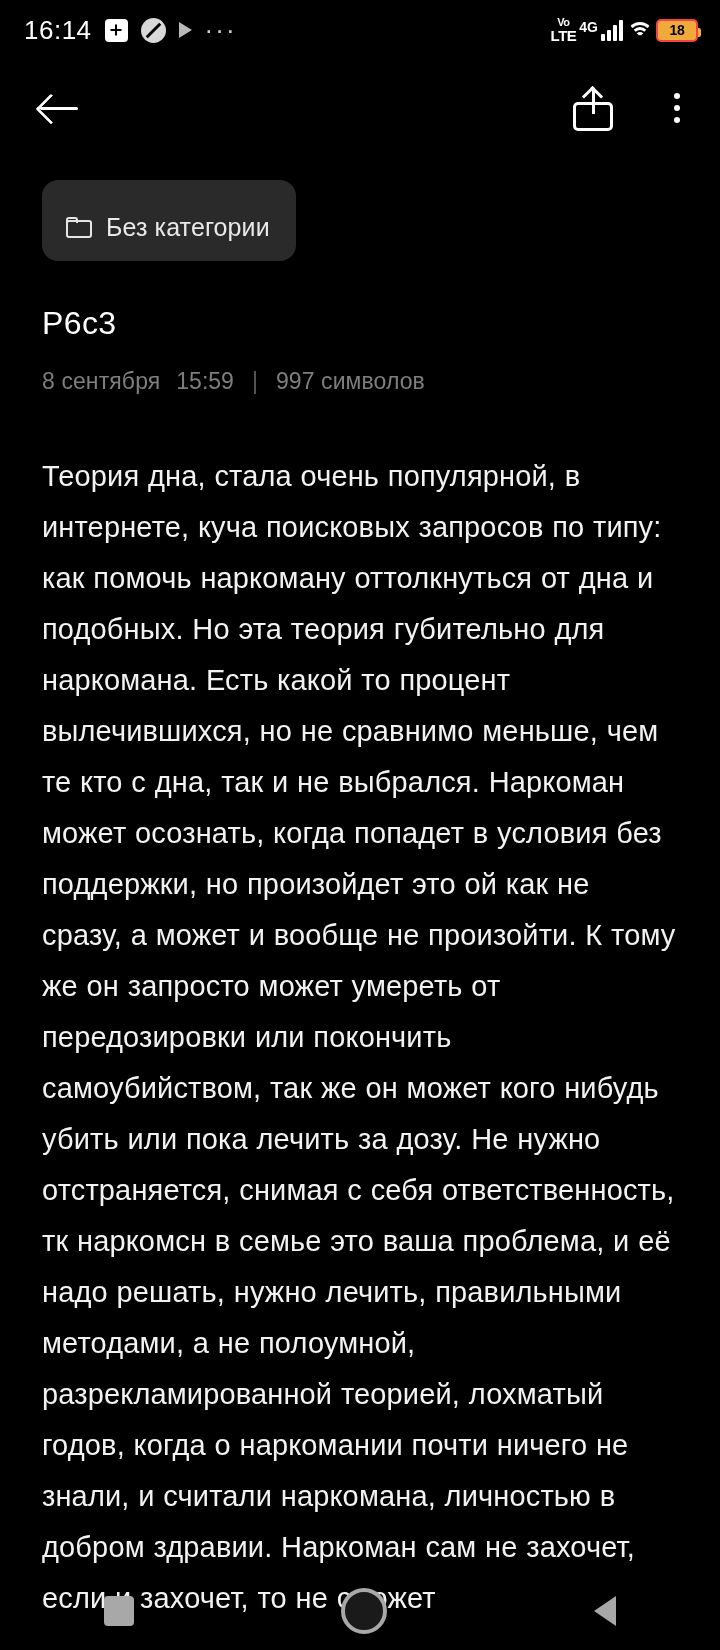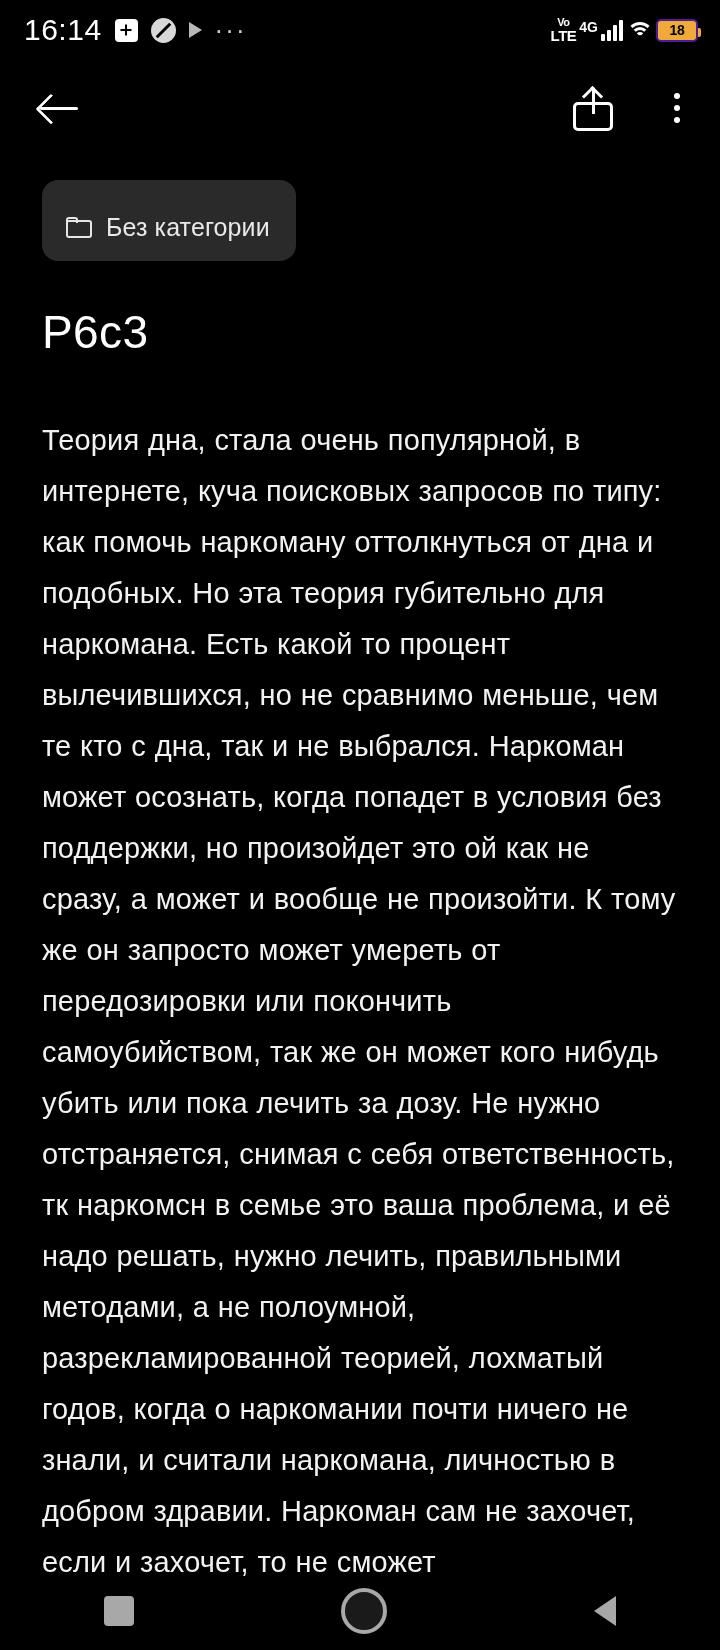--- a/index.html
+++ b/index.html
@@ -25,21 +25,21 @@
     align-items: center;
     justify-content: space-between;
     padding: 0 22px 0 24px;
   }
   .status-left {
     display: flex;
     align-items: center;
     gap: 13px;
   }
   .clock {
-    font-size: 30px;
+    font-size: 26px;
     font-weight: 500;
     letter-spacing: 0.5px;
     color: #ffffff;
   }
   .sicon { display: inline-block; }
 
   .icon-cast {
     width: 23px; height: 23px;
     background: #ffffff;
     border-radius: 4px;
@@ -122,21 +122,21 @@
     border-left-color: transparent;
     border-right-color: transparent;
     border-radius: 50%;
     transform: translateX(-50%);
   }
   .wifi .w1 { width: 27px; height: 27px; top: 2px; }
   .wifi .w2 { width: 18px; height: 18px; top: 7px; }
   .wifi .w3 { width: 9px; height: 9px; top: 12px; }
   .battery {
     width: 42px; height: 23px;
-    border: 2px solid #4c1d95;
+    border: 2px solid #ef4444;
     border-radius: 5px;
     position: relative;
     display: flex;
     align-items: center;
     justify-content: center;
     background: #f0a93b;
   }
   .battery::after {
     content: "";
     position: absolute;
@@ -253,21 +253,21 @@
   }
   .chip-label {
     font-size: 25px;
     color: #e9e9e9;
     letter-spacing: 0.1px;
   }
 
   
   .title {
     margin: 44px 16px 0 42px;
-    font-size: 46px;
+    font-size: 32px;
     font-weight: 400;
     color: #ffffff;
     letter-spacing: 0.4px;
   }
   .meta {
     margin: 26px 0 0 42px;
     font-size: 23px;
     color: #7e7e7e;
     display: flex;
     align-items: center;
@@ -384,20 +384,26 @@
       <span class="folder-icon">
         <span class="tab"></span>
           <span class="body"></span>
       </span>
       <span class="chip-label">Без категории</span>
     </div>
   </div>
 
   <h1 class="title">P6c3</h1>
 
+  <div class="meta">
+    <span class="date">8 сентября</span>
+    <span class="time">15:59</span>
+    <span class="sep">|</span>
+    <span class="chars">997 символов</span>
+  </div>
 
   <div class="article">
     <span>Теория дна, стала очень популярной, в интернете, куча поисковых запросов по типу: как помочь наркоману оттолкнуться от дна и подобных. Но эта теория губительно для наркомана. Есть какой то процент вылечившихся, но не сравнимо меньше, чем те кто с дна, так и не выбрался. Наркоман может осознать, когда попадет в условия без поддержки, но произойдет это ой как не сразу, а может и вообще не произойти. К тому же он запросто может умереть от передозировки или покончить самоубийством, так же он может кого нибудь убить или пока лечить за дозу. Не нужно отстраняется, снимая с себя ответственность, </span><span class="spell">тк наркомсн</span><span> в семье это ваша проблема, и её надо решать, нужно лечить, правильными методами, а не полоумной, разрекламированной теорией, лохматый годов, когда о наркомании почти ничего не знали, и считали наркомана, личностью в добром здравии. Наркоман сам не захочет, если и захочет, то не сможет</span>
   </div>
 
   <div class="navbar">
     <div class="nav-recent"></div>
     <div class="nav-home"></div>
     <div class="nav-back"></div>
   </div>

